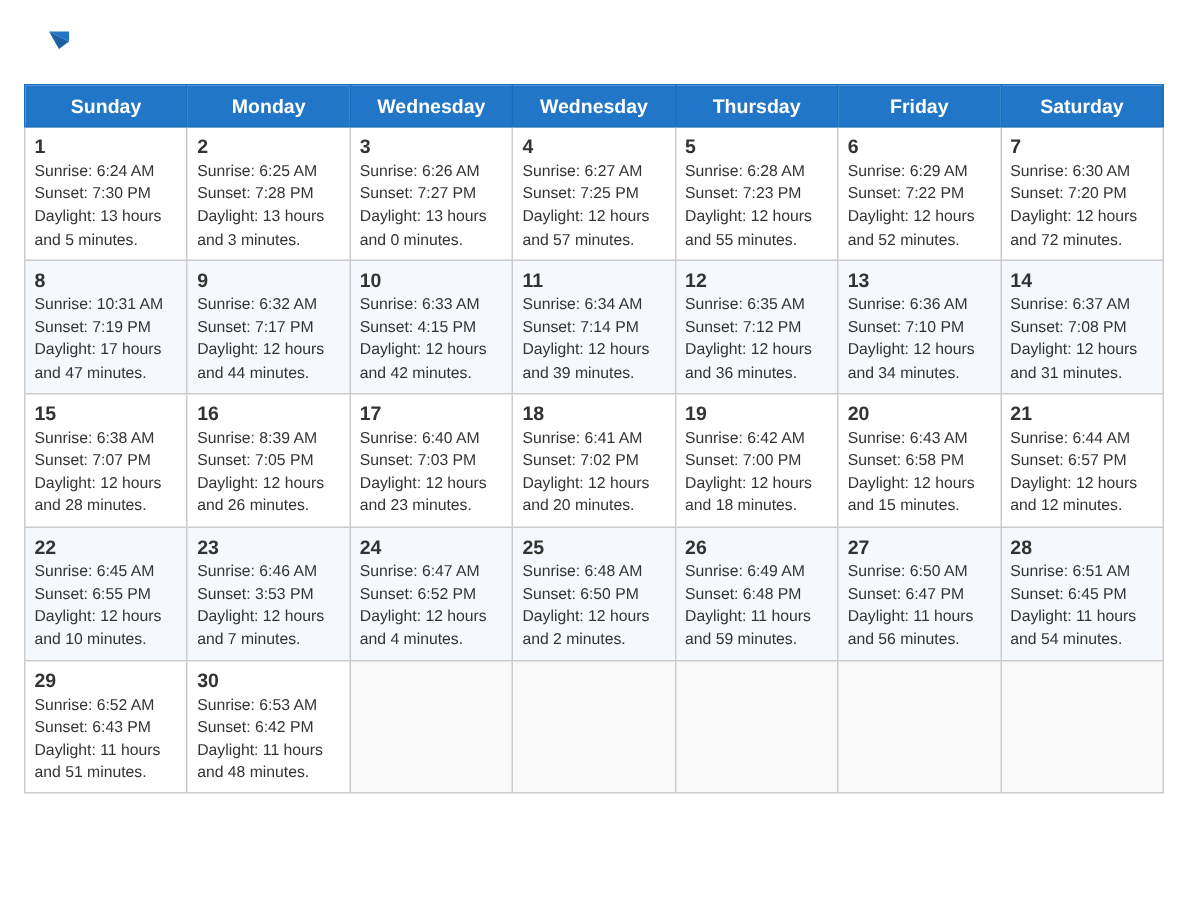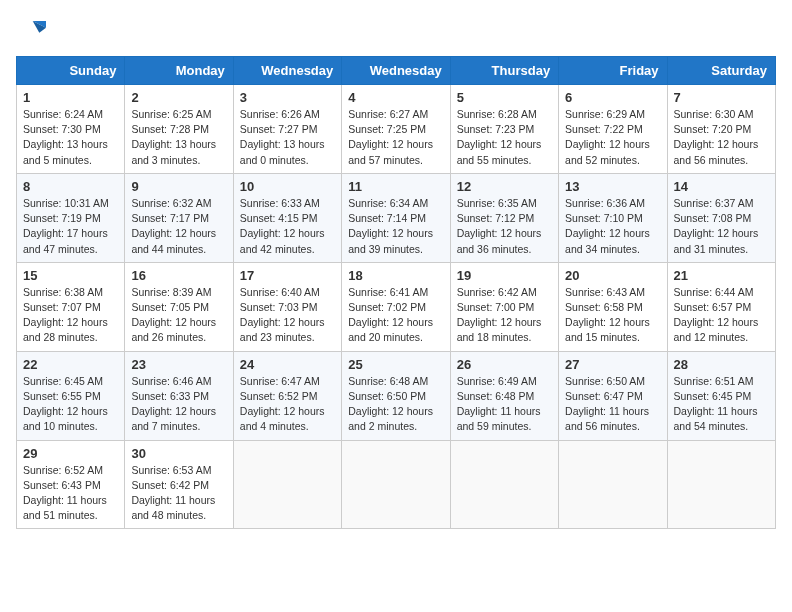--- a/index.html
+++ b/index.html
@@ -46,21 +46,21 @@
       width: 100%;
       border-collapse: collapse;
       border: 1px solid #ccc;
     }
     .calendar th {
       background: #2176c7;
       color: #fff;
       padding: 6px 8px;
       font-size: 13px;
       font-weight: bold;
-      text-align: right;
+      text-align: center;
       border: 1px solid #1a6fbd;
       margin-top: 35px;
     }
     .calendar td {
       vertical-align: top;
       padding: 5px 6px;
       font-size: 10.5px;
       color: #333;
       border: 1px solid #ccc;
       width: 108px;
@@ -139,21 +139,21 @@
         <td>
           <span class="day-num">5</span>
           <div class="cell-content"><span>Sunrise: 6:28 AM</span><br><span>Sunset: 7:23 PM</span><br><span>Daylight: 12 hours and 55 minutes.</span></div>
         </td>
         <td>
           <span class="day-num">6</span>
           <div class="cell-content"><span>Sunrise: 6:29 AM</span><br><span>Sunset: 7:22 PM</span><br><span>Daylight: 12 hours and 52 minutes.</span></div>
         </td>
         <td>
           <span class="day-num">7</span>
-          <div class="cell-content"><span>Sunrise: 6:30 AM</span><br><span>Sunset: 7:20 PM</span><br><span>Daylight: 12 hours and 56 minutes.</span></div>
+          <div class="cell-content"><span>Sunrise: 6:30 AM</span><br><span>Sunset: 7:20 PM</span><br><span>Daylight: 12 hours and 72 minutes.</span></div>
         </td>
       </tr>
       <tr>
         <td>
           <span class="day-num">8</span>
           <div class="cell-content"><span>Sunrise: 10:31 AM</span><br><span>Sunset: 7:19 PM</span><br><span>Daylight: 17 hours and 47 minutes.</span></div>
         </td>
         <td>
           <span class="day-num">9</span>
           <div class="cell-content"><span>Sunrise: 6:32 AM</span><br><span>Sunset: 7:17 PM</span><br><span>Daylight: 12 hours and 44 minutes.</span></div>
@@ -209,21 +209,21 @@
           <div class="cell-content"><span>Sunrise: 6:44 AM</span><br><span>Sunset: 6:57 PM</span><br><span>Daylight: 12 hours and 12 minutes.</span></div>
         </td>
       </tr>
       <tr>
         <td>
           <span class="day-num">22</span>
           <div class="cell-content"><span>Sunrise: 6:45 AM</span><br><span>Sunset: 6:55 PM</span><br><span>Daylight: 12 hours and 10 minutes.</span></div>
         </td>
         <td>
           <span class="day-num">23</span>
-          <div class="cell-content"><span>Sunrise: 6:46 AM</span><br><span>Sunset: 6:33 PM</span><br><span>Daylight: 12 hours and 7 minutes.</span></div>
+          <div class="cell-content"><span>Sunrise: 6:46 AM</span><br><span>Sunset: 3:53 PM</span><br><span>Daylight: 12 hours and 7 minutes.</span></div>
         </td>
         <td>
           <span class="day-num">24</span>
           <div class="cell-content"><span>Sunrise: 6:47 AM</span><br><span>Sunset: 6:52 PM</span><br><span>Daylight: 12 hours and 4 minutes.</span></div>
         </td>
         <td>
           <span class="day-num">25</span>
           <div class="cell-content"><span>Sunrise: 6:48 AM</span><br><span>Sunset: 6:50 PM</span><br><span>Daylight: 12 hours and 2 minutes.</span></div>
         </td>
         <td>

